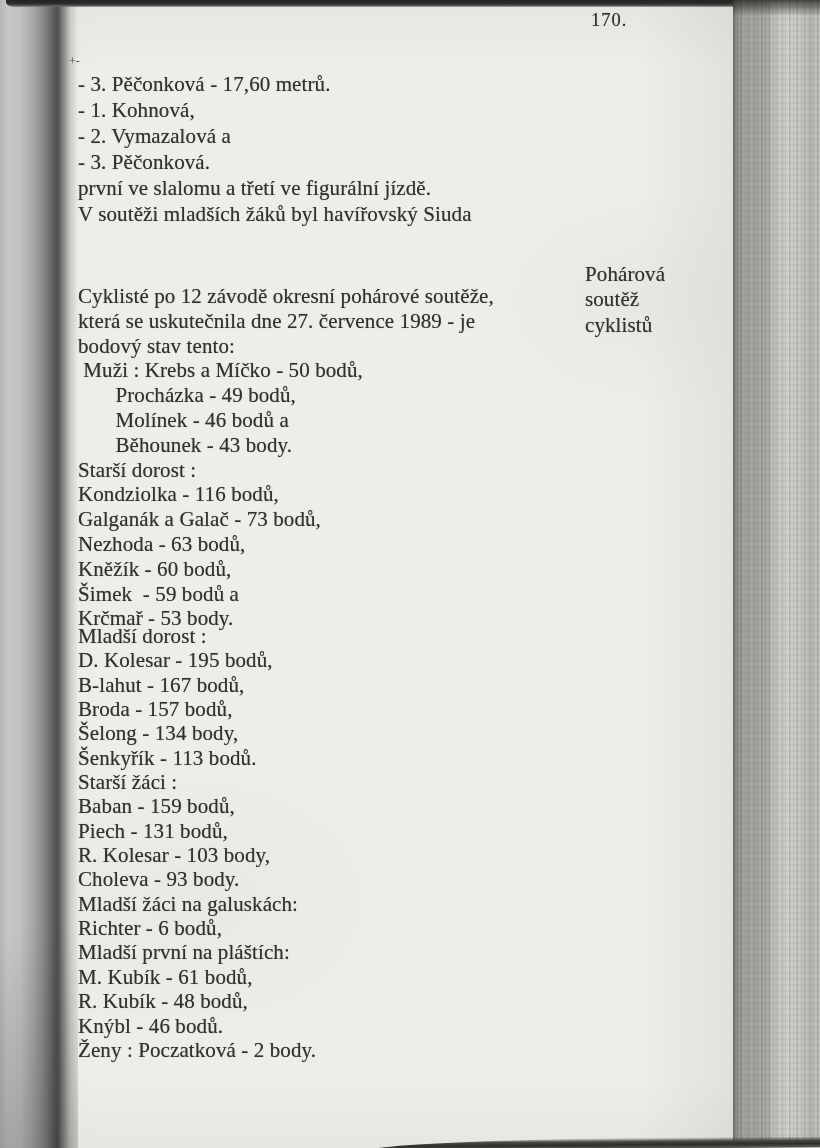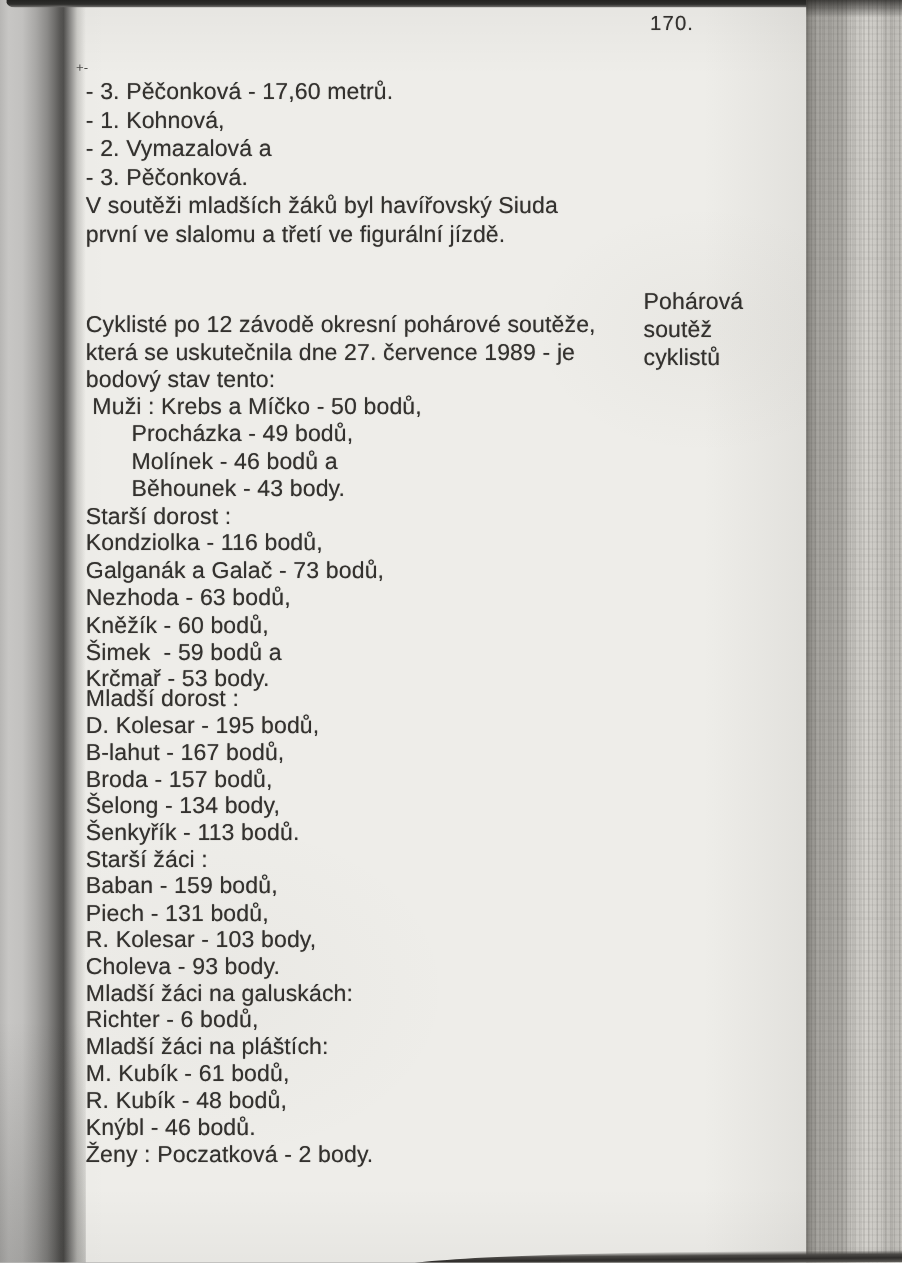--- a/index.html
+++ b/index.html
@@ -1,19 +1,19 @@
 <!DOCTYPE html>
 <html><head>
 <meta charset="utf-8">
 <style>
   html,body { margin:0; padding:0; background:#888; }
   .scan {
     position:relative; width:820px; height:1148px; overflow:hidden;
     background: var(--paper, #eeede9);
-    font-family: Liberation Sans, sans-serif;
+    font-family: Liberation Serif, serif;
   }
   
   .paper-texture {
     position:absolute; inset:0; pointer-events:none;
     background:
       radial-gradient(220px 160px at 640px 300px, rgba(120,115,105,0.05), transparent 70%),
       radial-gradient(300px 220px at 200px 900px, rgba(120,115,105,0.04), transparent 70%),
       linear-gradient(90deg, rgba(0,0,0,0.03) 0%, rgba(0,0,0,0) 12%, rgba(0,0,0,0) 78%, rgba(90,88,82,0.14) 97%),
       linear-gradient(180deg, rgba(0,0,0,0.035) 0%, rgba(0,0,0,0) 6%, rgba(0,0,0,0) 94%, rgba(0,0,0,0.03) 100%);
   }
@@ -88,22 +88,22 @@
   <div class="bottom-edge"></div>
 
   <div class="ink page-number">170.</div>
   <div class="ink pen-mark">+-</div>
 
   <div class="ink" id="blockA">
     <div class="line">- 3. Pěčonková - 17,60 metrů.</div>
     <div class="line">- 1. Kohnová,</div>
     <div class="line">- 2. Vymazalová a</div>
     <div class="line">- 3. Pěčonková.</div>
+    <div class="line">první ve slalomu a třetí ve figurální jízdě.</div>
     <div class="line">V soutěži mladších žáků byl havířovský Siuda</div>
-    <div class="line">první ve slalomu a třetí ve figurální jízdě.</div>
   </div>
 
   <div class="ink" id="blockB">
     <div class="line">Cyklisté po 12 závodě okresní pohárové soutěže,</div>
     <div class="line">která se uskutečnila dne 27. července 1989 - je</div>
     <div class="line">bodový stav tento:</div>
     <div class="line"> Muži : Krebs a Míčko - 50 bodů,</div>
     <div class="line">       Procházka - 49 bodů,</div>
     <div class="line">       Molínek - 46 bodů a</div>
     <div class="line">       Běhounek - 43 body.</div>
@@ -123,21 +123,21 @@
     <div class="line">Broda - 157 bodů,</div>
     <div class="line">Šelong - 134 body,</div>
     <div class="line">Šenkyřík - 113 bodů.</div>
     <div class="line">Starší žáci :</div>
     <div class="line">Baban - 159 bodů,</div>
     <div class="line">Piech - 131 bodů,</div>
     <div class="line">R. Kolesar - 103 body,</div>
     <div class="line">Choleva - 93 body.</div>
     <div class="line">Mladší žáci na galuskách:</div>
     <div class="line">Richter - 6 bodů,</div>
-    <div class="line">Mladší žáci na pláštích:</div>
+    <div class="line">Mladší první na pláštích:</div>
     <div class="line">M. Kubík - 61 bodů,</div>
     <div class="line">R. Kubík - 48 bodů,</div>
     <div class="line">Knýbl - 46 bodů.</div>
     <div class="line">Ženy : Poczatková - 2 body.</div>
   </div>
 
   <div class="ink margin-note">
     <div class="line">Pohárová</div>
     <div class="line">soutěž</div>
     <div class="line">cyklistů</div>

